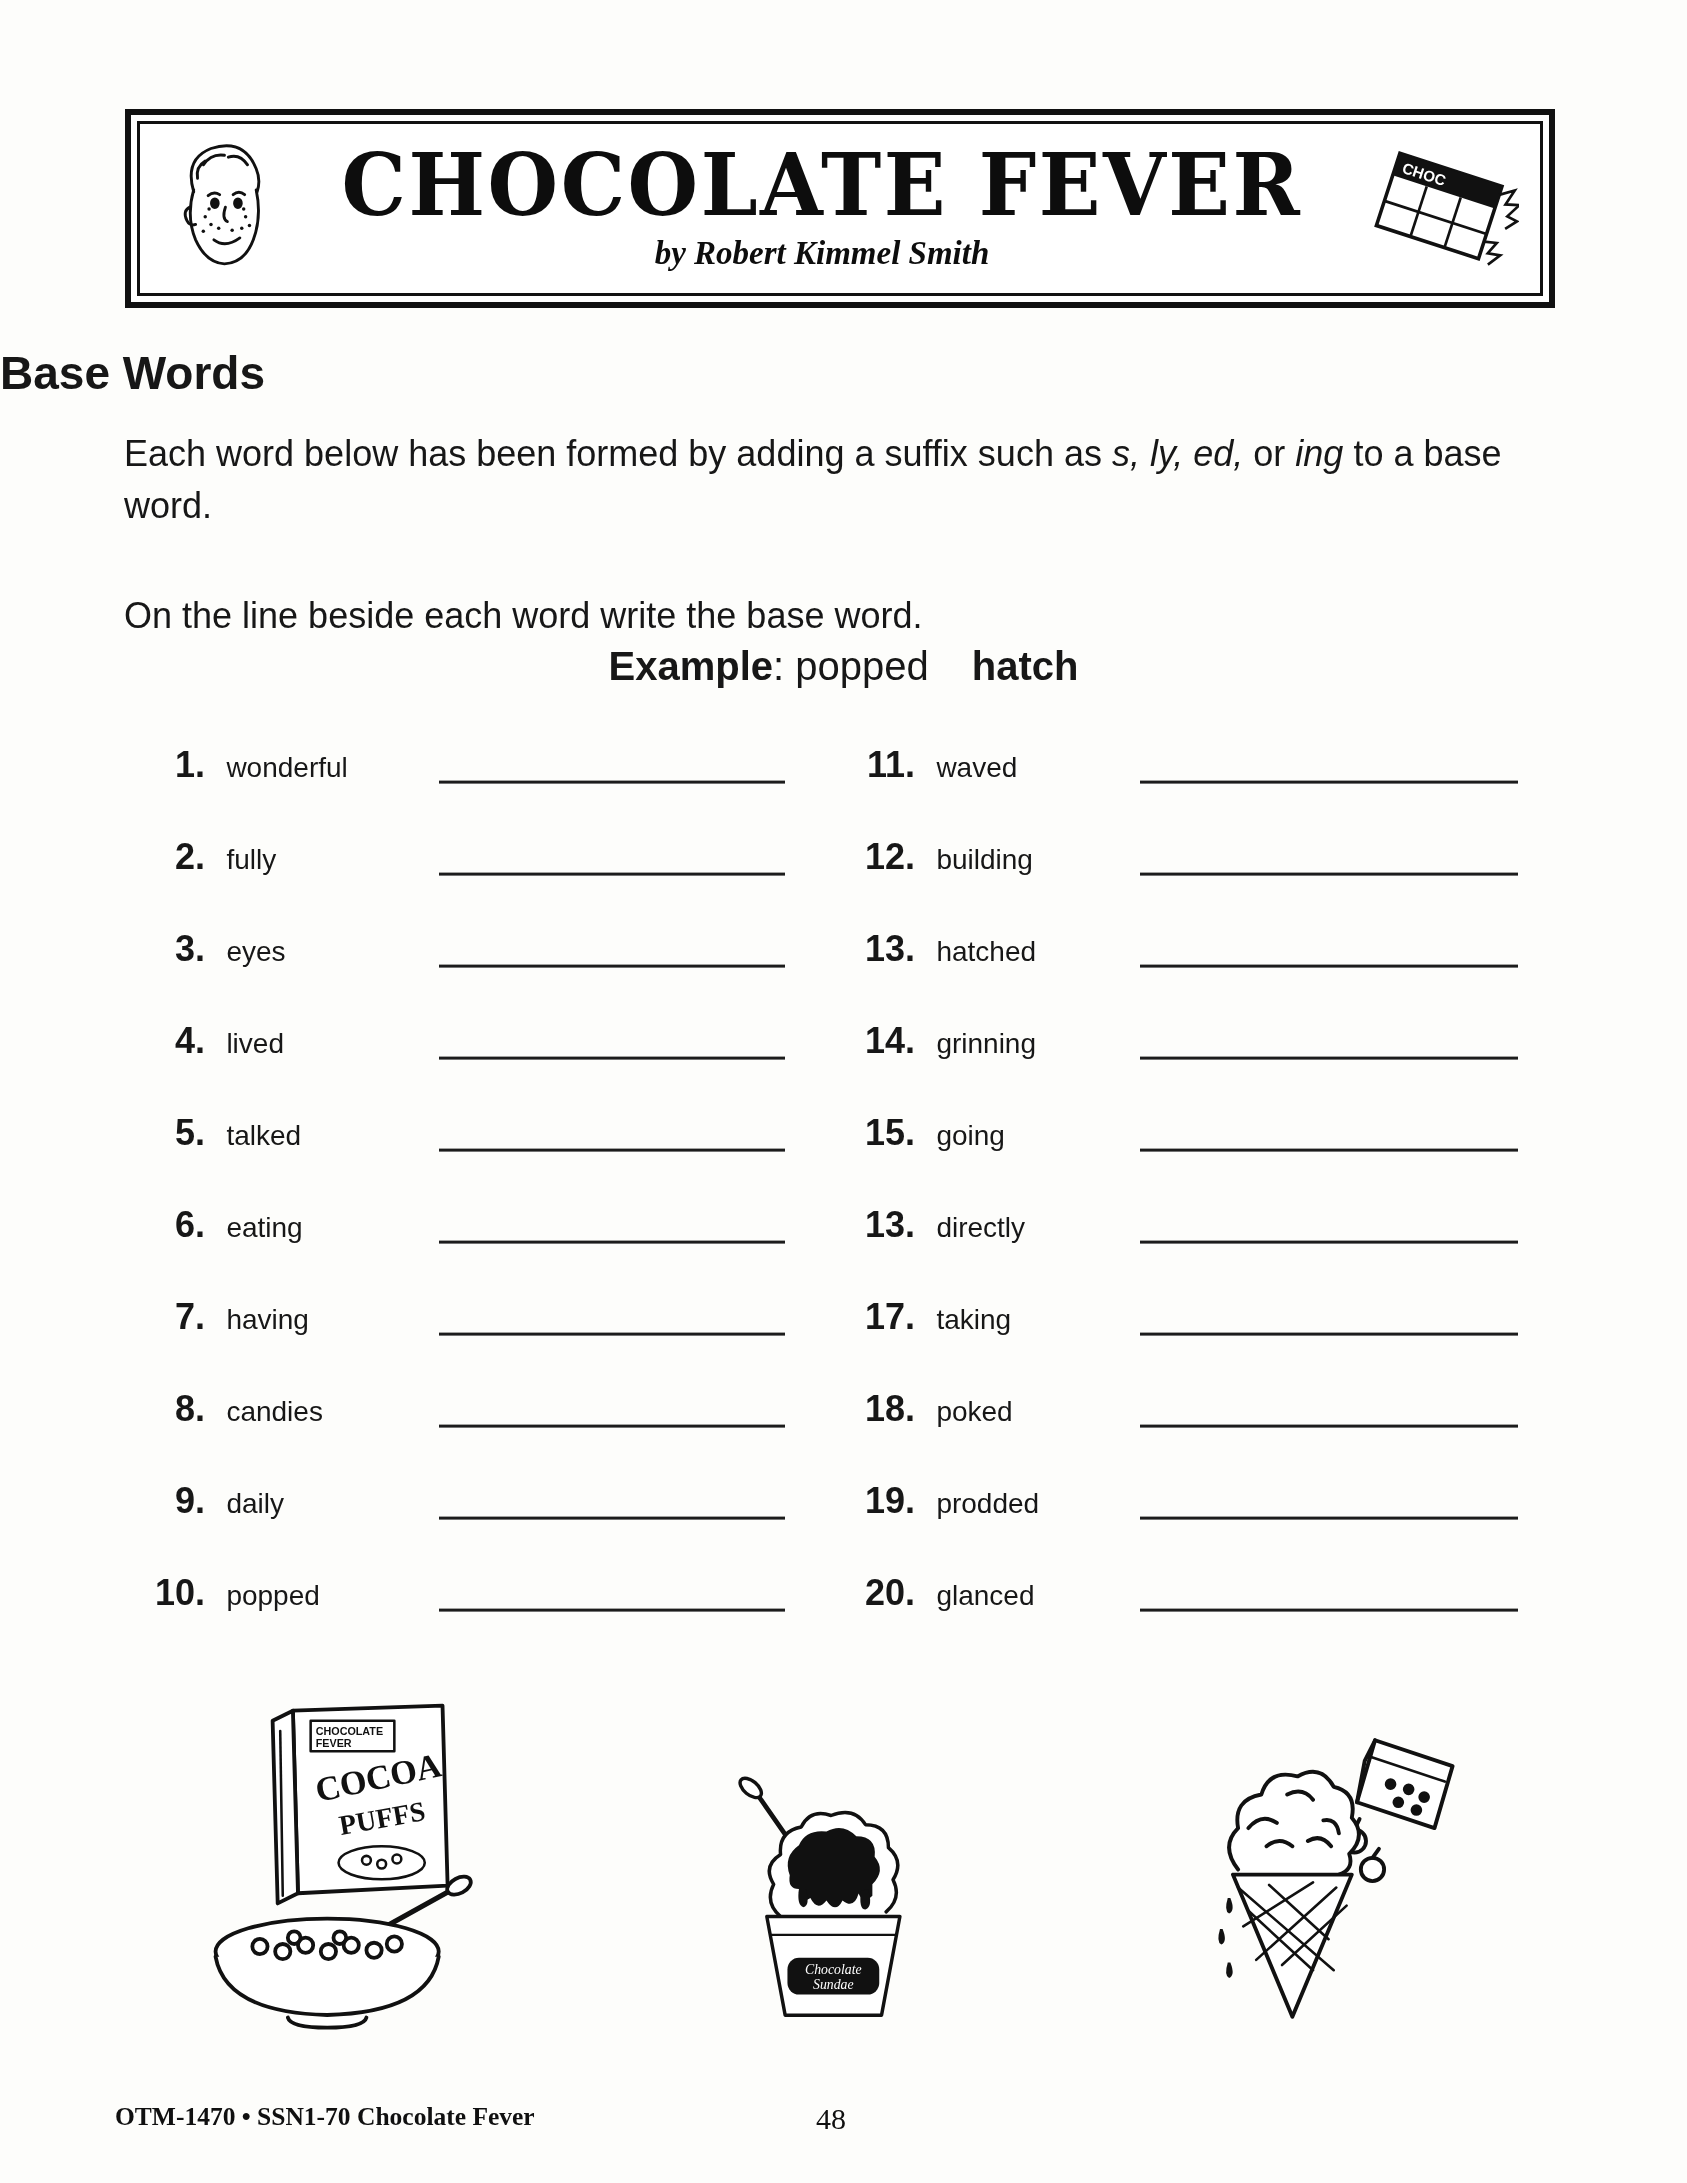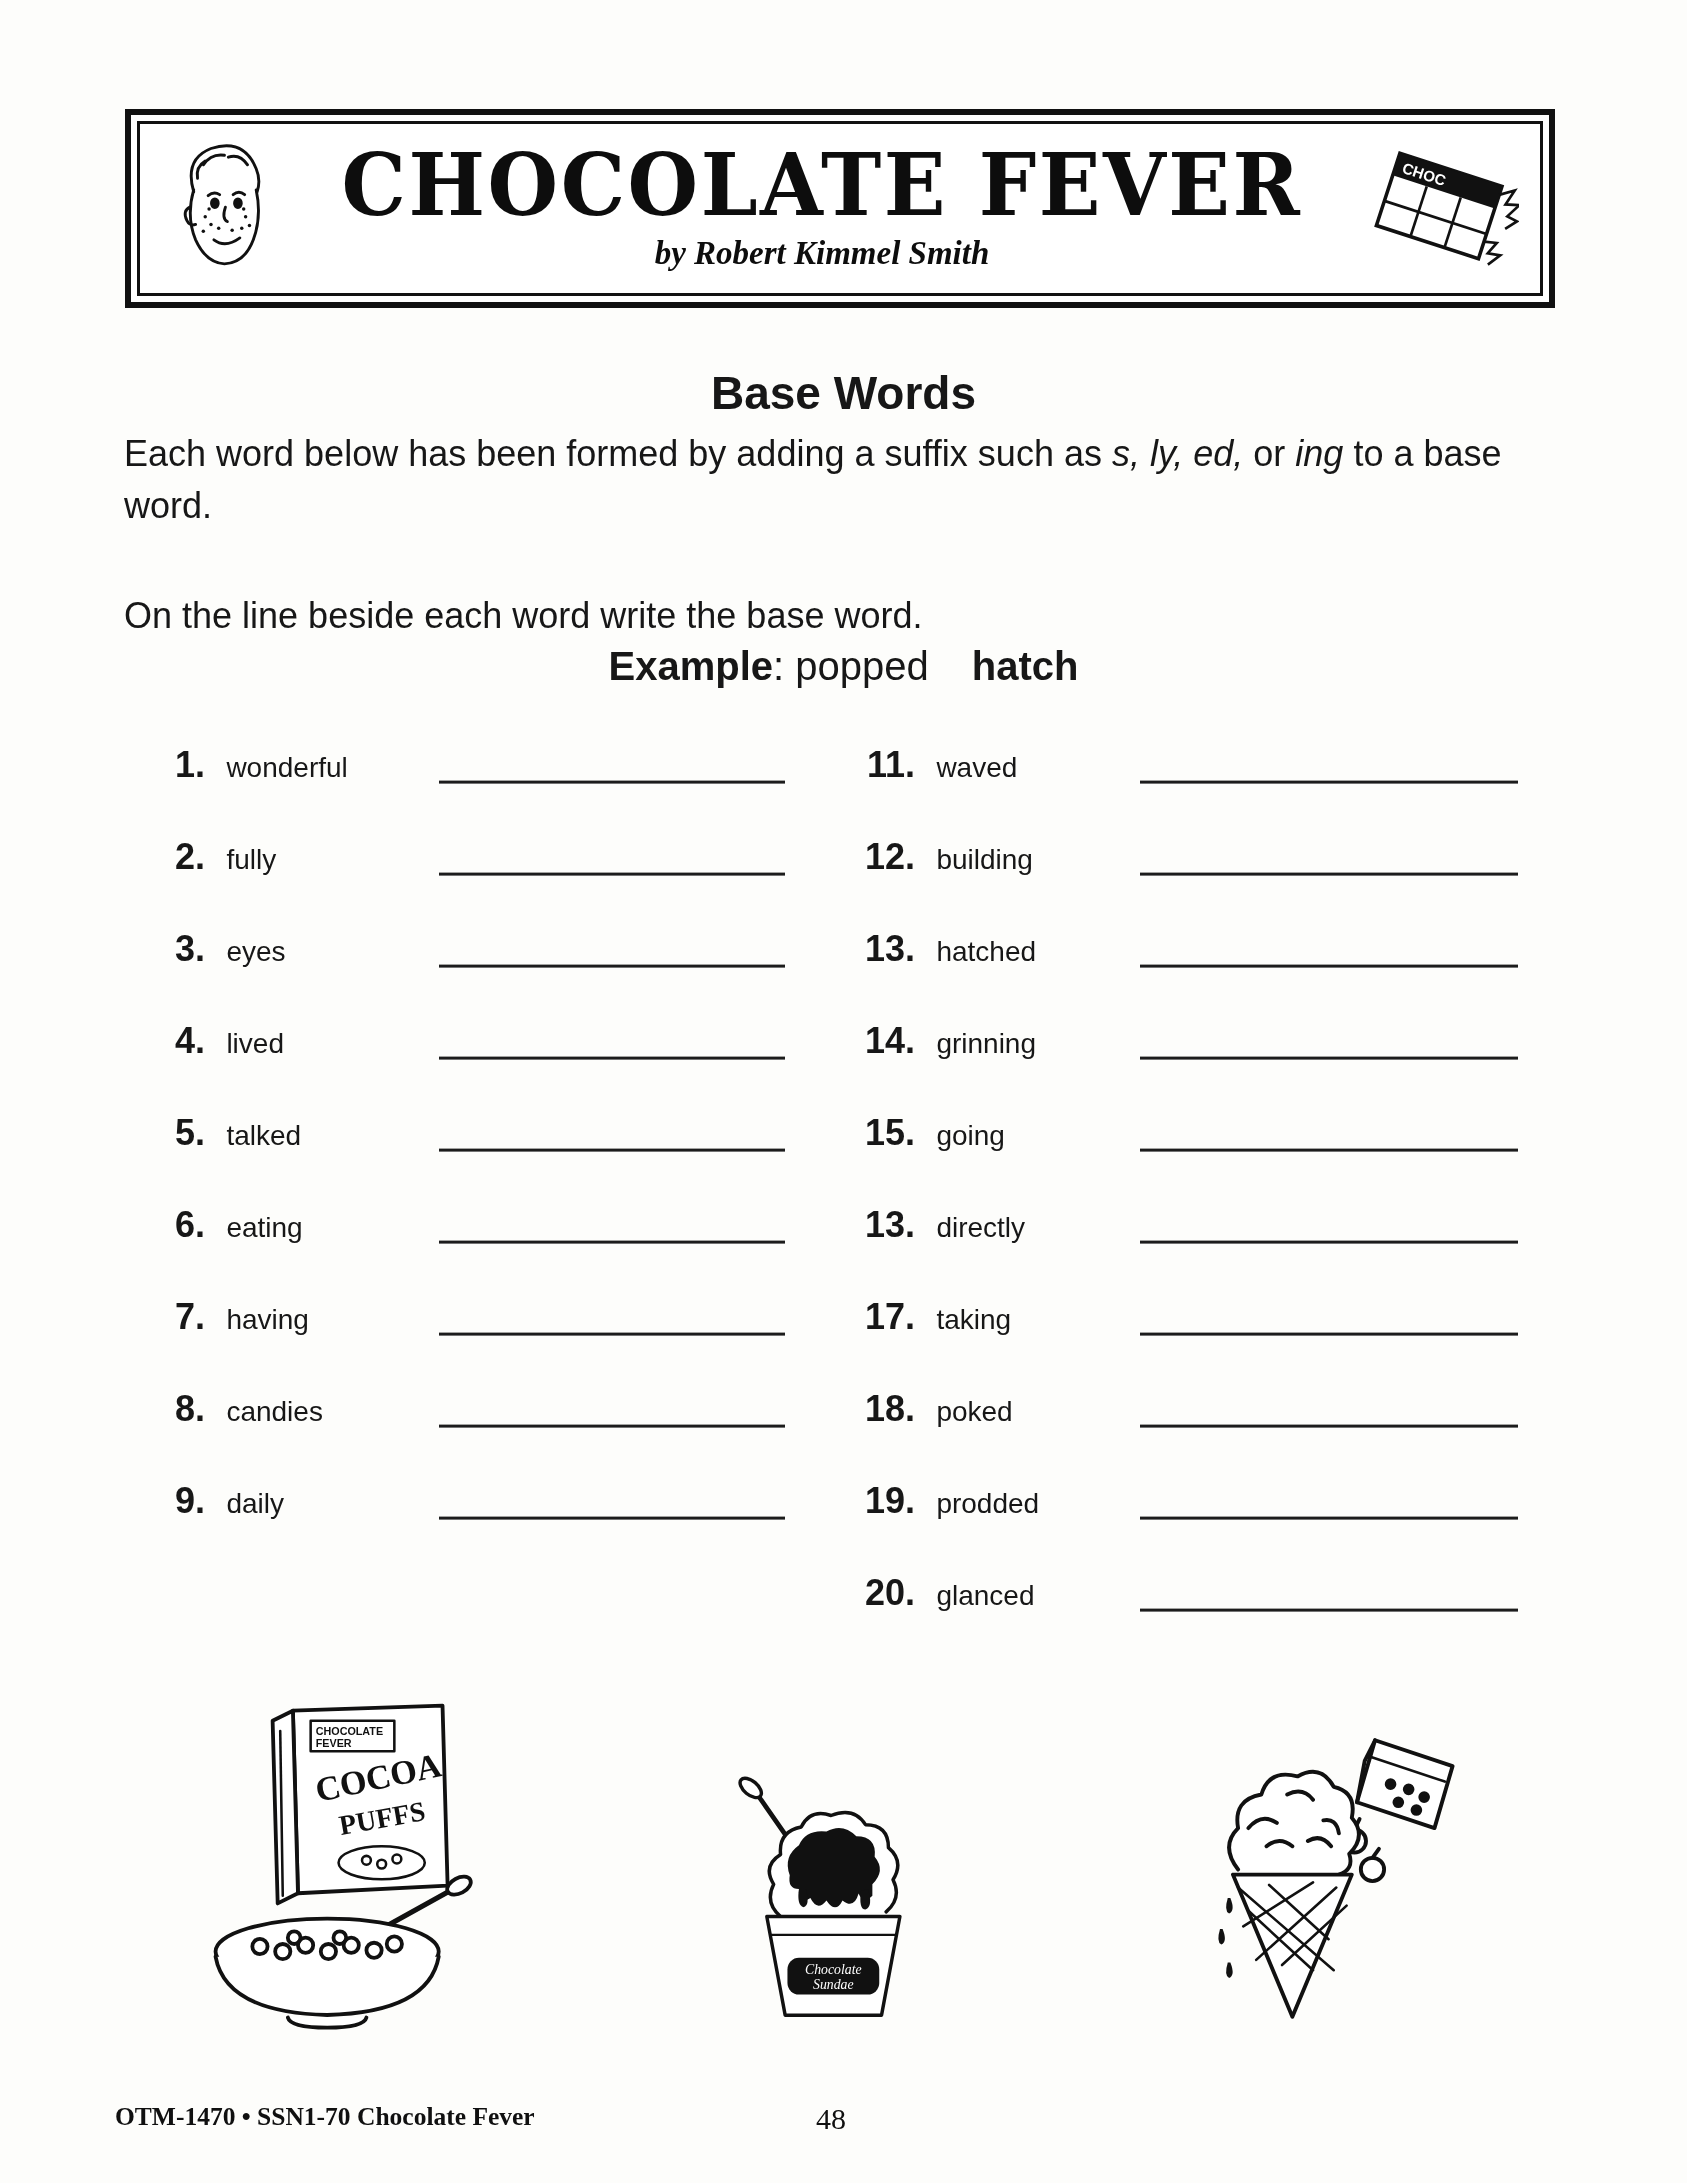--- a/index.html
+++ b/index.html
@@ -26,21 +26,21 @@
     transform: scaleY(1.06);
   }
   .header-byline {
     font-family: "Liberation Serif", serif; font-style: italic; font-weight: bold;
     font-size: 33px; margin-top: 10px; color:#0d0d0d;
   }
   .bar-svg { width: 161px; flex: 0 0 auto; }
   
   .page-title {
     position: absolute; top: 346px; left: 0; width: 100%;
-    text-align: center; font-size: 46px; font-weight: bold; margin-top: 20px;
+    font-size: 46px; font-weight: bold;
   }
   .instr1 { position: absolute; top: 428px; left: 124px; width: 1425px;
     font-size: 36px; line-height: 1.45; }
   .instr2 { position: absolute; top: 595px; left: 124px; width: 1425px;
     font-size: 36px; }
   .bi { font-weight: normal; font-style: italic; }
   .example { position: absolute; top: 644px; left: 0; width: 100%;
     text-align: center; font-size: 40px; }
   .example .lbl { font-weight: bold; }
   .example .ans { font-weight: bold; margin-left: 43px; }
@@ -185,20 +185,25 @@
           <span class="blank"></span>
         </div>
         <div class="word-row">
           <span class="num">8.</span>
           <span class="word">candies</span>
           <span class="blank"></span>
         </div>
         <div class="word-row">
           <span class="num">9.</span>
           <span class="word">daily</span>
+          <span class="blank"></span>
+        </div>
+        <div class="word-row">
+          <span class="num">10.</span>
+          <span class="word">popped</span>
           <span class="blank"></span>
         </div>
       </div>
     <div class="col col-right" id="list-right">
         <div class="word-row">
           <span class="num">11.</span>
           <span class="word">waved</span>
           <span class="blank"></span>
         </div>
         <div class="word-row">

